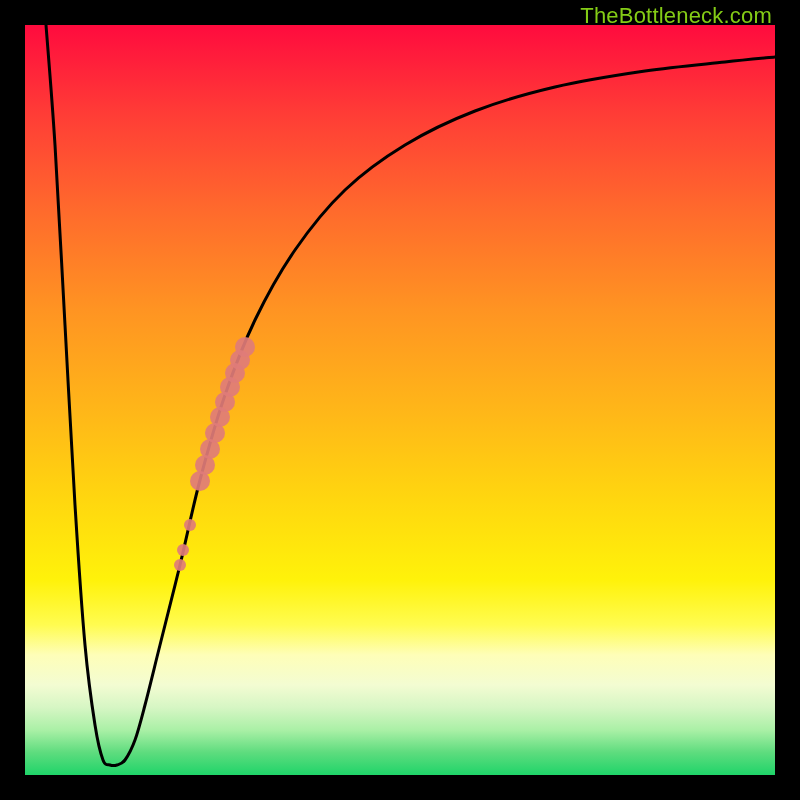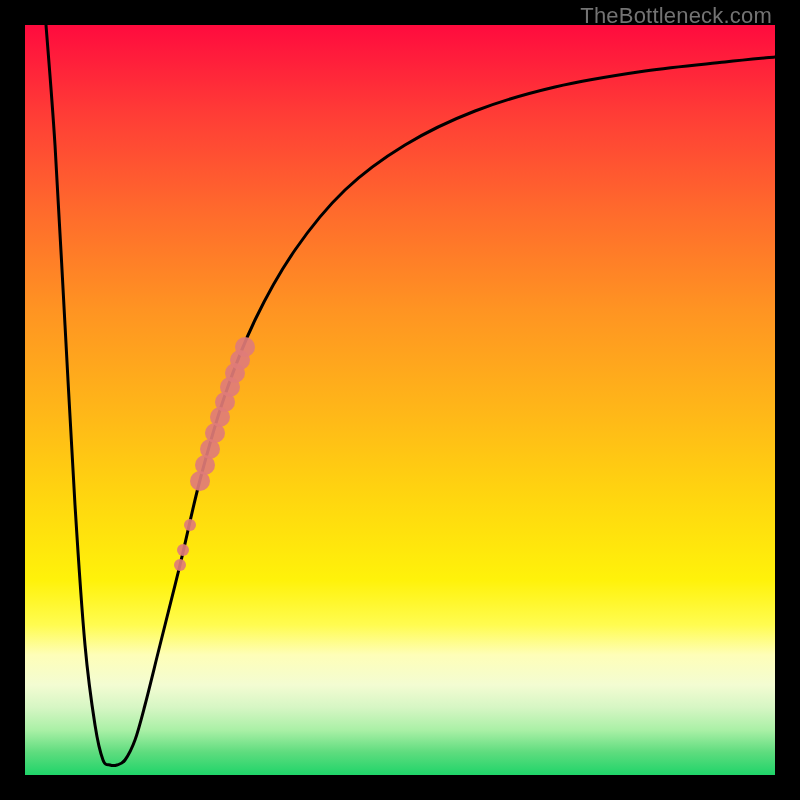--- a/index.html
+++ b/index.html
@@ -46,21 +46,21 @@
     position: absolute;
     left: 0;
     top: 0;
   }
   .watermark {
     position: absolute;
     top: 3px;
     right: 28px;
     font-family: Arial, Helvetica, sans-serif;
     font-size: 22px;
-    color: #737373;
+    color: #84cc16;
     letter-spacing: 0.2px;
   }
 </style>
 </head>
 <body>
 
 <div class="frame">
   <div class="grad"></div>
   <svg class="curve" width="750" height="750" viewBox="0 0 750 750">
     <path id="curve-path" fill="none" d="M 21 0 C 22.5 20 26.833333333333332 70 30 120 C 33.166666666666664 170 36.666666666666664 240 40 300 C 43.333333333333336 360 46.666666666666664 426.6666666666667 50 480 C 53.333333333333336 533.3333333333334 56.666666666666664 583.3333333333334 60 620 C 63.333333333333336 656.6666666666666 67 680.8333333333334 70 700 C 73 719.1666666666666 75.5 728.3333333333334 78 735 C 80.5 741.6666666666666 82.66666666666667 739.1666666666666 85 740 C 87.33333333333333 740.8333333333334 89.5 740.8333333333334 92 740 C 94.5 739.1666666666666 97 739.1666666666666 100 735 C 103 730.8333333333334 106.66666666666667 724.1666666666666 110 715 C 113.33333333333333 705.8333333333334 115.83333333333333 695.8333333333334 120 680 C 124.16666666666667 664.1666666666666 129.16666666666666 643.3333333333334 135 620 C 140.83333333333334 596.6666666666666 148.33333333333334 567.5 155 540 C 161.66666666666666 512.5 167.5 483.3333333333333 175 455 C 182.5 426.6666666666667 190.83333333333334 396.6666666666667 200 370 C 209.16666666666666 343.3333333333333 218.33333333333334 319.1666666666667 230 295 C 241.66666666666666 270.8333333333333 255 246.66666666666666 270 225 C 285 203.33333333333334 301.6666666666667 182.5 320 165 C 338.3333333333333 147.5 358.3333333333333 133.16666666666666 380 120 C 401.6666666666667 106.83333333333333 425 95.66666666666667 450 86 C 475 76.33333333333333 501.6666666666667 68.66666666666667 530 62 C 558.3333333333334 55.333333333333336 591.6666666666666 50.166666666666664 620 46 C 648.3333333333334 41.833333333333336 678.3333333333334 39.333333333333336 700 37 C 721.6666666666666 34.666666666666664 741.6666666666666 32.833333333333336 750 32 " stroke="#000000" stroke-width="3" stroke-linecap="round" stroke-linejoin="round"></path>

